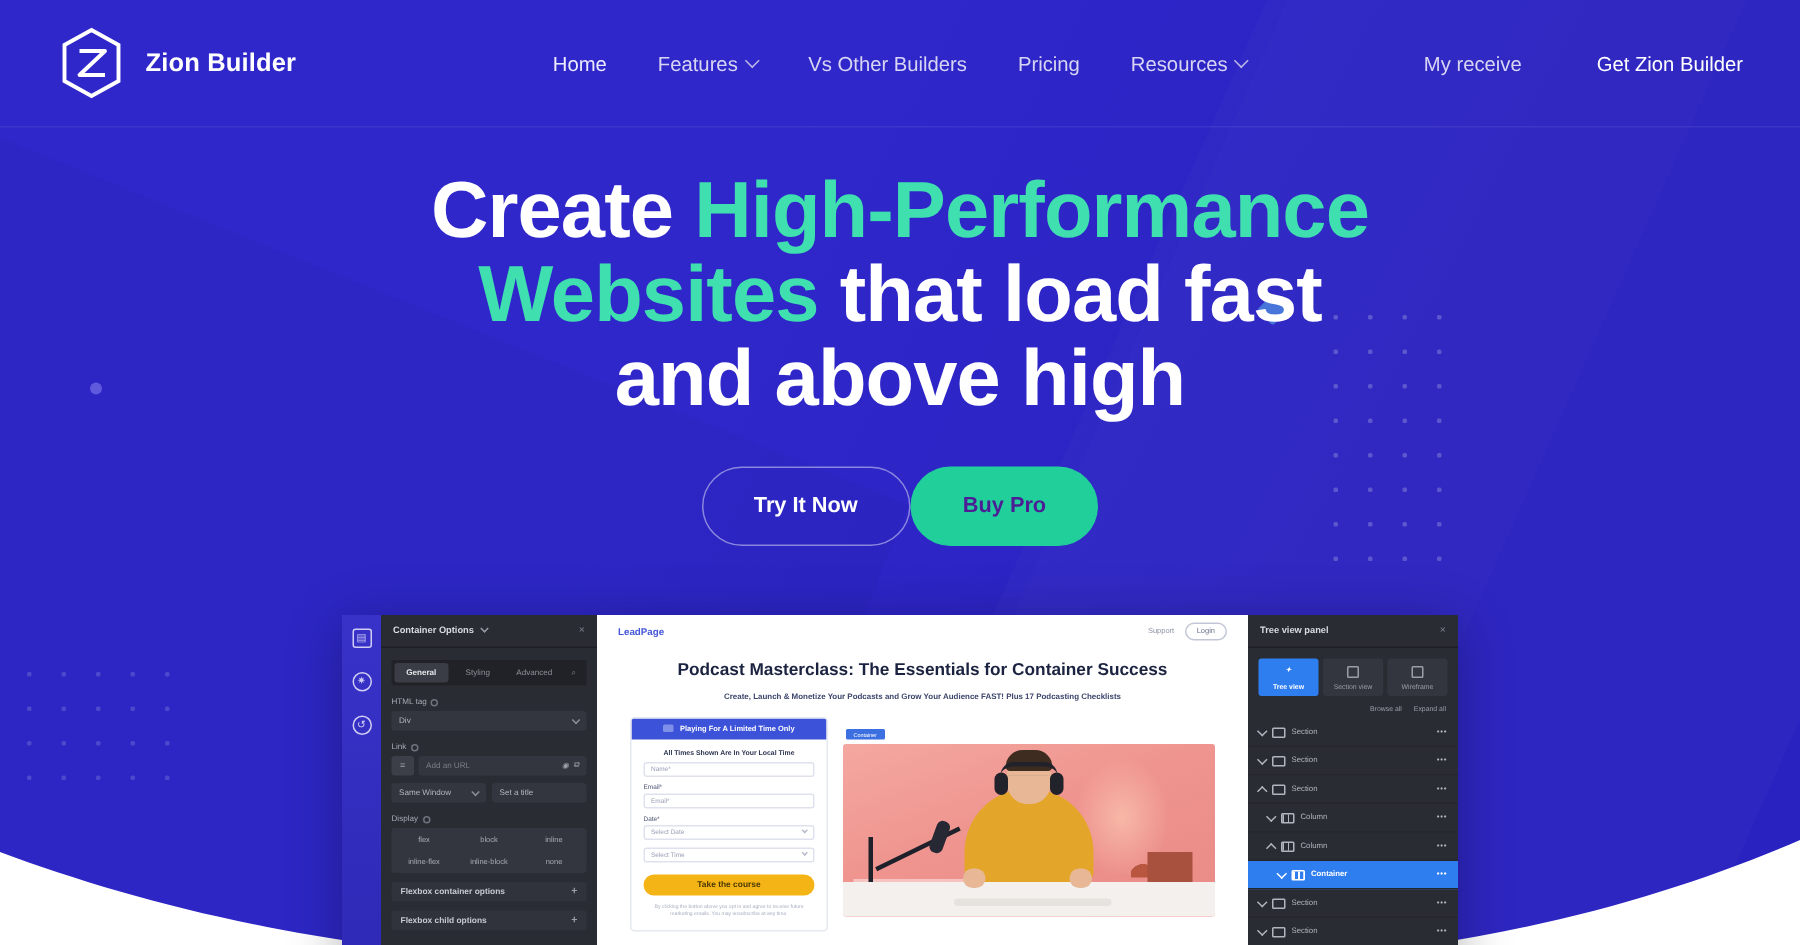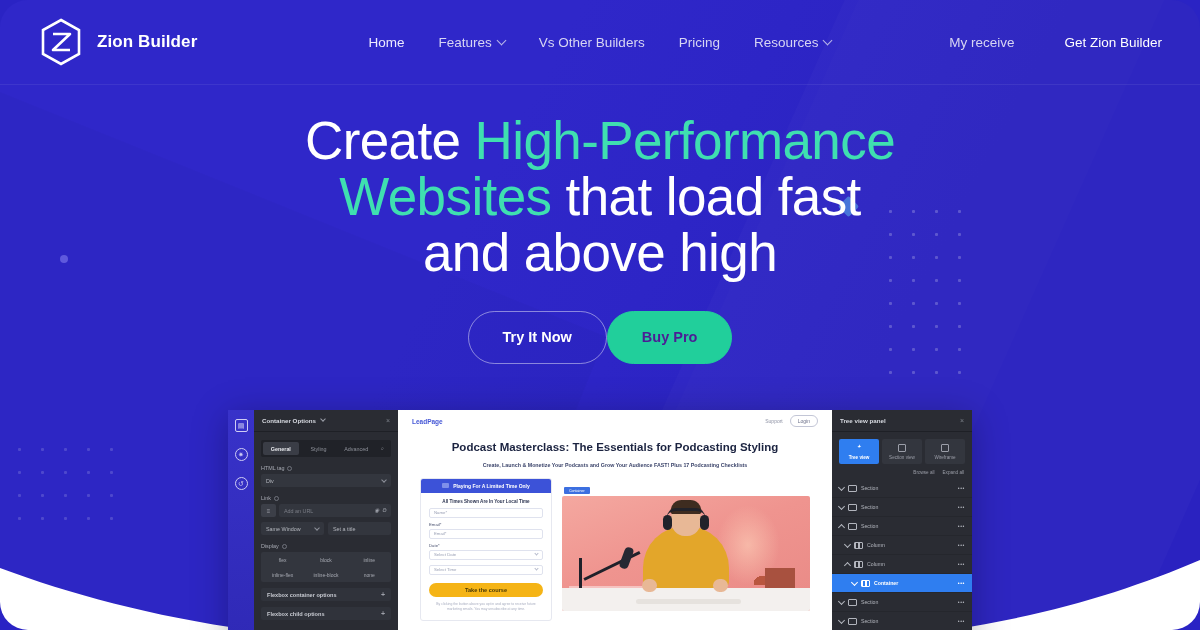--- a/index.html
+++ b/index.html
@@ -8,21 +8,20 @@
     overflow: hidden;
     font-family: "Liberation Sans", sans-serif;
     background: #2a23c4;
   }
   .page {
     position: relative;
     width: 1200px; height: 630px;
     background:
       linear-gradient(118deg, #2f27c9 0%, #2f27c9 38%, #2d25c6 52%, #2a22c0 70%, #2a22c0 100%);
     overflow: hidden;
-    border-radius: 28px;
   }
   
   .band {
     position: absolute; pointer-events: none;
     background: rgba(255,255,255,0.018);
   }
   .band-a { top: -160px; right: -60px; width: 520px; height: 900px; transform: rotate(24deg); }
   .band-b { top: -200px; right: 160px; width: 280px; height: 900px; transform: rotate(24deg);
             background: rgba(255,255,255,0.012); }
   .band-c { top: 180px; left: -200px; width: 700px; height: 700px; transform: rotate(22deg);
@@ -63,21 +62,21 @@
     margin-left: auto; display: flex; align-items: center; gap: 26px;
     z-index: 5;
   }
   .hr-link { color: #d7d5f3; font-size: 13.5px; cursor: pointer; white-space: nowrap; }
   .hr-link.strong { color: #ffffff; margin-left: 24px; }
 
   
   .hero { position: absolute; top: 85px; left: 0; right: 0; text-align: center; z-index: 20; }
   .headline {
     margin-top: 28px;
-    font-size: 53px; line-height: 1.06; font-weight: normal;
+    font-size: 53px; line-height: 1.06; font-weight: bold;
     color: #ffffff; letter-spacing: -0.6px;
     padding: 0 180px;
   }
   .accent { color: #3fdfb0; }
   .subtitle {
     margin-top: 24px; font-size: 15.5px; color: #cfcdef; letter-spacing: .1px;
   }
   .cta-row {
     margin-top: 29px; display: flex; justify-content: center; 
   }
@@ -444,21 +443,21 @@
     </div>
 
     <div class="preview">
       <div class="pv-top">
         <span class="pv-brand">LeadPage</span>
         <span class="pv-top-right">
           <span class="pv-support">Support</span>
           <span class="pv-login">Login</span>
         </span>
       </div>
-      <div class="pv-h1">Podcast Masterclass: The Essentials for Podcasting Styling</div>
+      <div class="pv-h1">Podcast Masterclass: The Essentials for Container Success</div>
       <div class="pv-sub">Create, Launch &amp; Monetize Your Podcasts and Grow Your Audience FAST! Plus 17 Podcasting Checklists</div>
 
       <div class="pv-cols">
         <div class="pv-form">
           <div class="form-banner">
             <i class="form-ban-ico"></i>
             <span>Playing For A Limited Time Only</span>
           </div>
           <div class="form-note">All Times Shown Are In Your Local Time</div>
           <div class="form-body">

